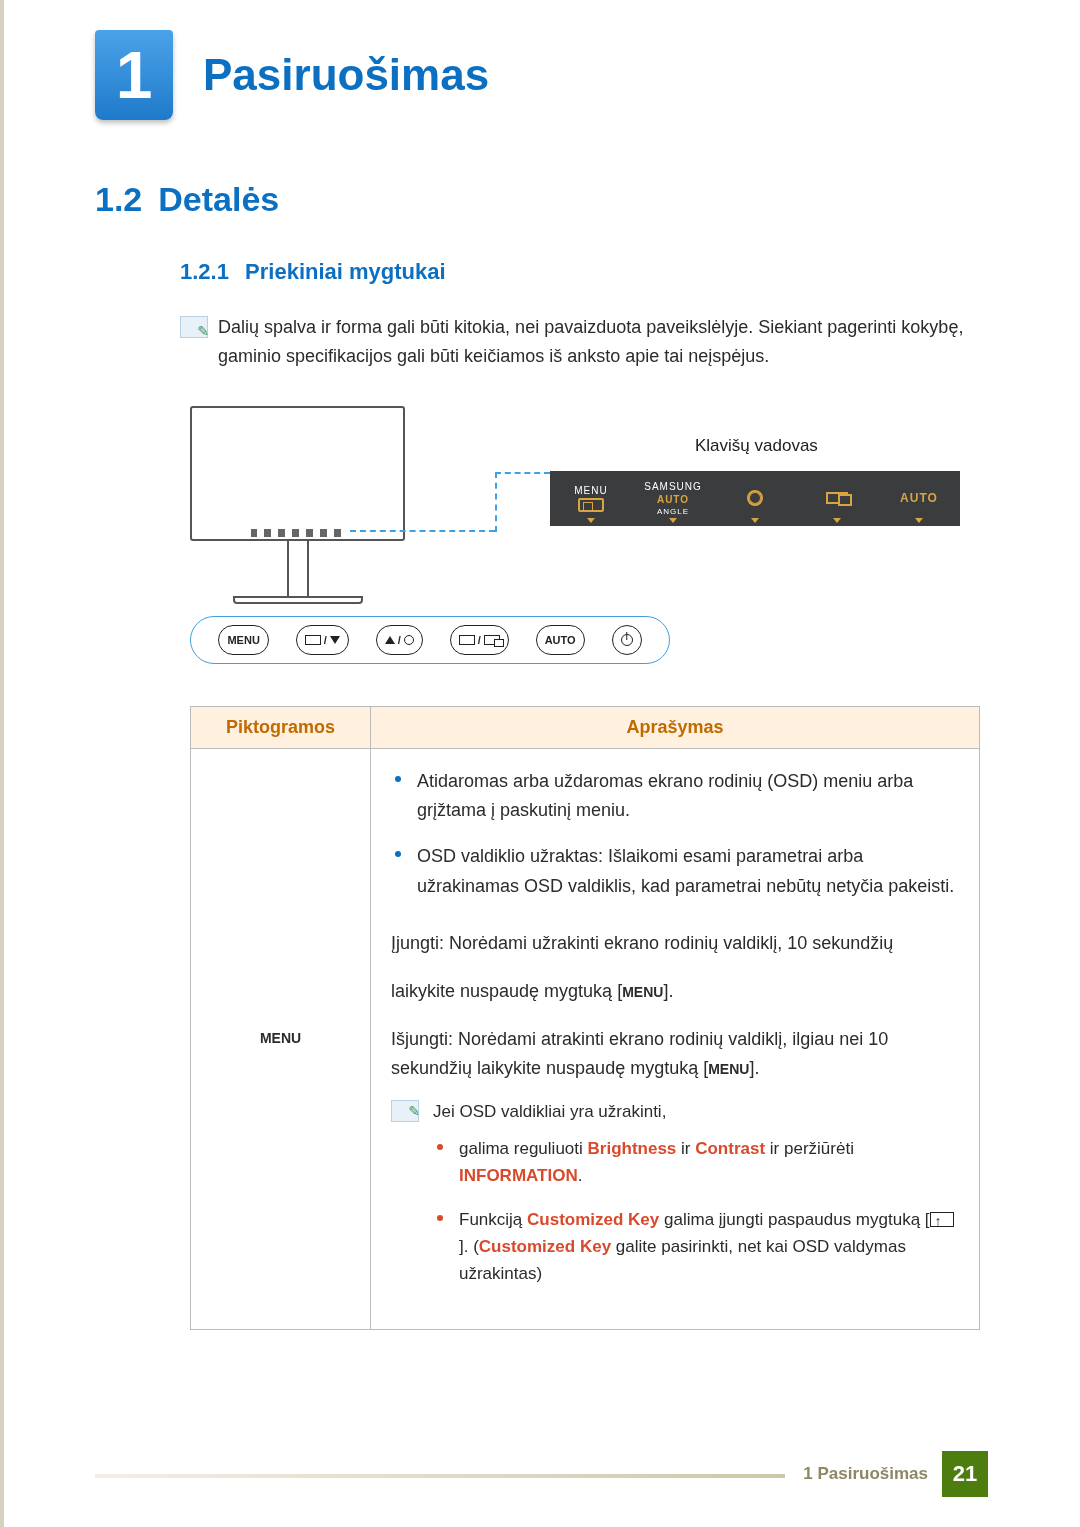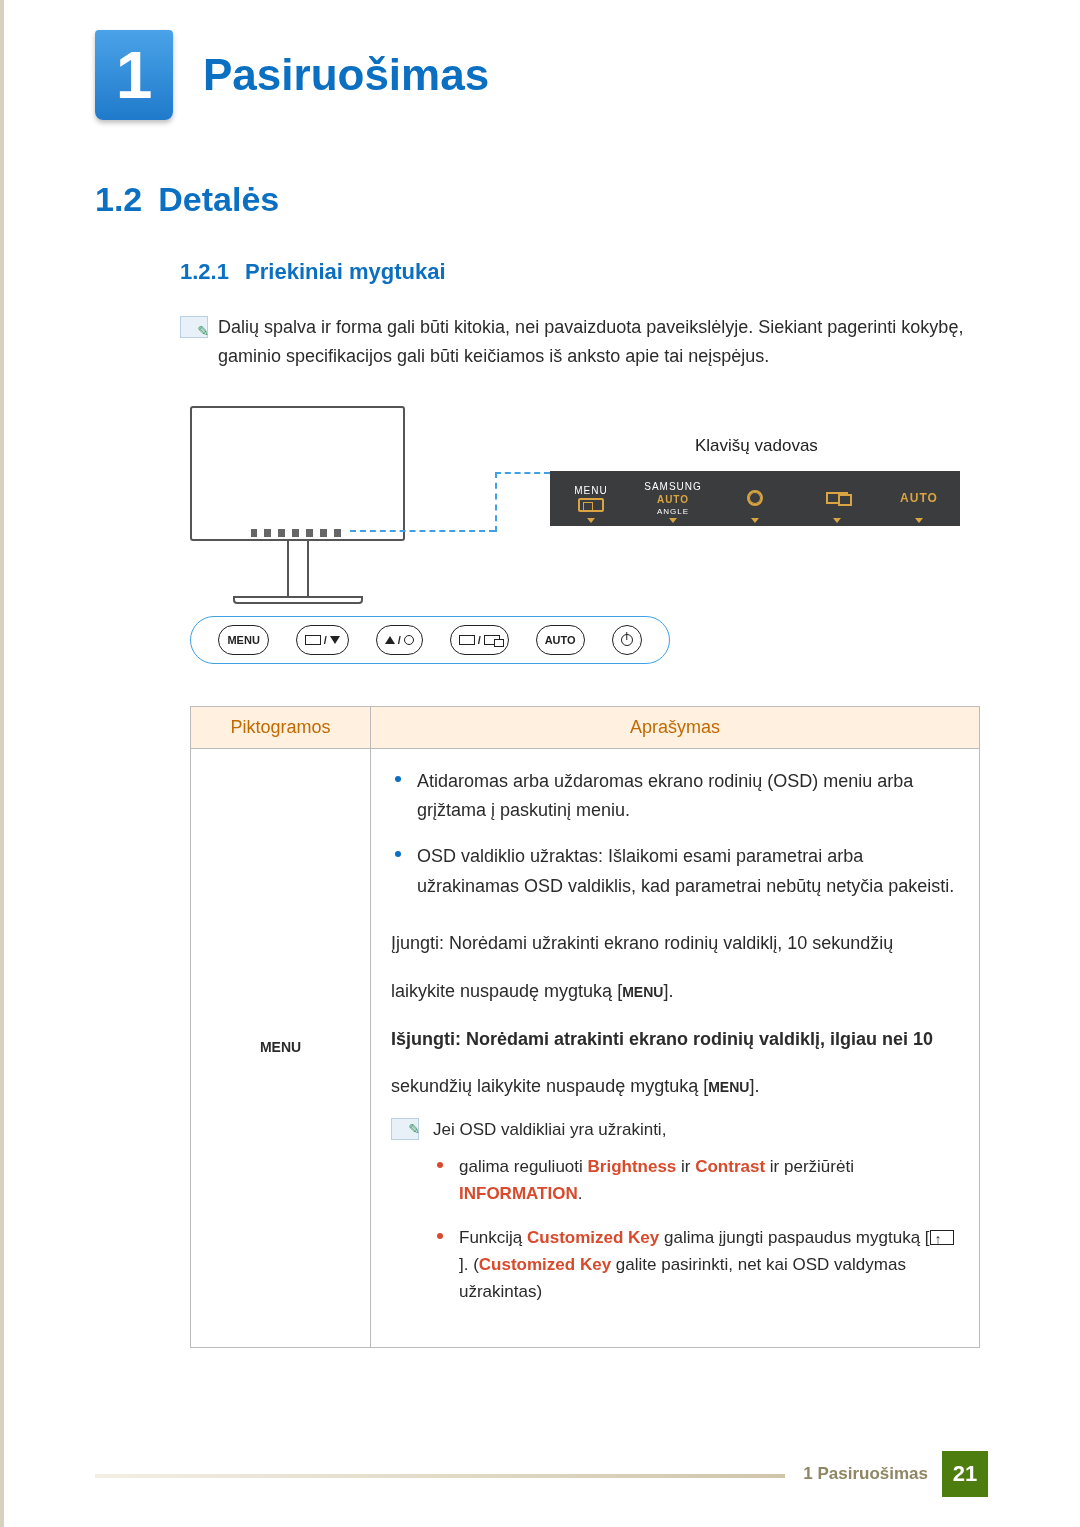--- a/index.html
+++ b/index.html
@@ -208,21 +208,21 @@
   .desc-table {
     margin-left: 95px;
     width: 790px;
     border-collapse: collapse;
   }
   .desc-table th {
     background: #fff0df;
     border:1px solid #bbb;
     font-size:18px;
     color:#c06a00;
-    font-weight:normal;
+    font-weight:bold;
     padding:10px 8px;
   }
   .desc-table td {
     border:1px solid #bbb;
     padding:18px 20px;
     vertical-align: middle;
     font-size:18px;
     line-height:1.65;
     color:#2b2b2b;
   }
@@ -357,21 +357,21 @@
         <td class="icon-col">MENU</td>
         <td>
           <ul class="bullet-list">
             <li>Atidaromas arba uždaromas ekrano rodinių (OSD) meniu arba grįžtama į paskutinį meniu.</li>
             <li>OSD valdiklio užraktas: Išlaikomi esami parametrai arba užrakinamas OSD valdiklis, kad parametrai nebūtų netyčia pakeisti.</li>
           </ul>
           <p style="margin-bottom:18px;">Įjungti: Norėdami užrakinti ekrano rodinių valdiklį, 10 sekundžių</p>
           <p style="margin-bottom:18px;">
             <span>laikykite nuspaudę mygtuką [</span><span class="inline-menu">MENU</span><span>].</span>
           </p>
-          <p style="margin-bottom:18px;font-weight:bold;">Išjungti: Norėdami atrakinti ekrano rodinių valdiklį, ilgiau nei 10</p>
+          <p style="">Išjungti: Norėdami atrakinti ekrano rodinių valdiklį, ilgiau nei 10</p>
           <p style="margin-bottom:14px;">
             <span>sekundžių laikykite nuspaudę mygtuką [</span><span class="inline-menu">MENU</span><span>].</span>
           </p>
           <div class="subnote">
             <span class="note-icon"></span>
             <div class="subtext">
               <div style="margin-bottom:10px;">Jei OSD valdikliai yra užrakinti,</div>
               <ul class="bullet-list red" style="margin-bottom:8px;">
                 <li>
                   <span>galima reguliuoti </span><span class="hl">Brightness</span><span> ir </span><span class="hl">Contrast</span><span> ir peržiūrėti </span><span class="hl">INFORMATION</span><span>.</span>

